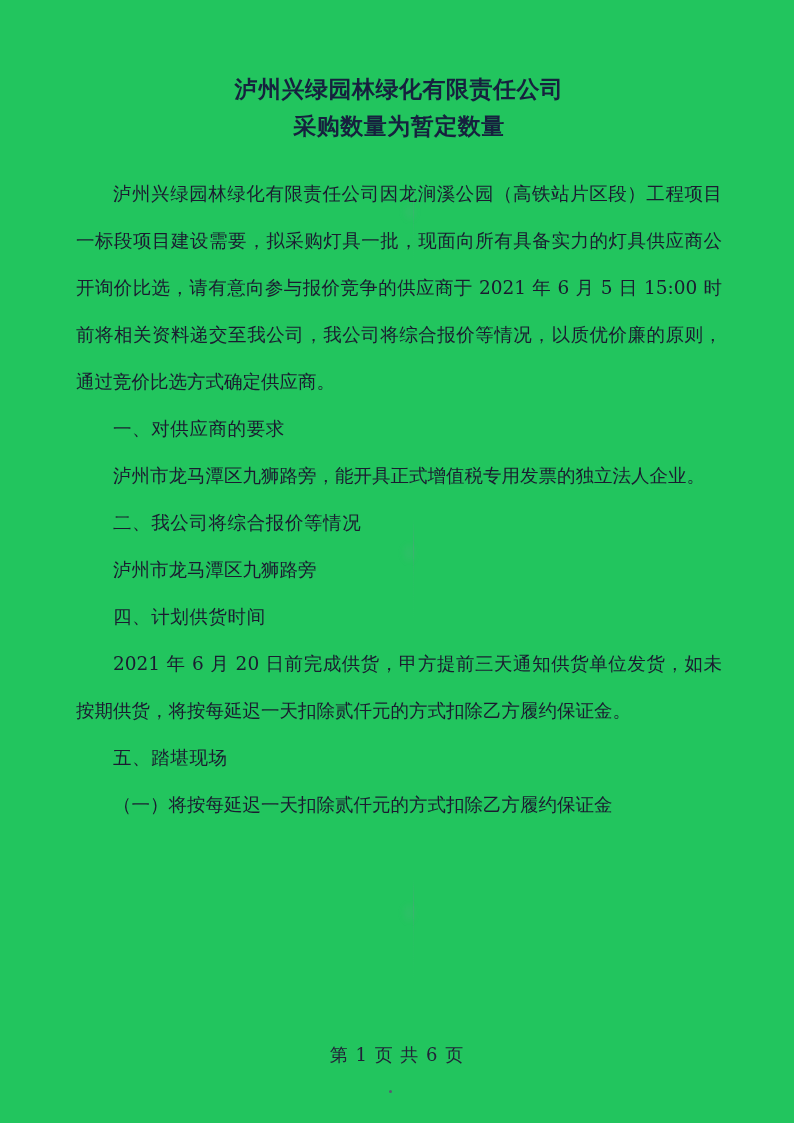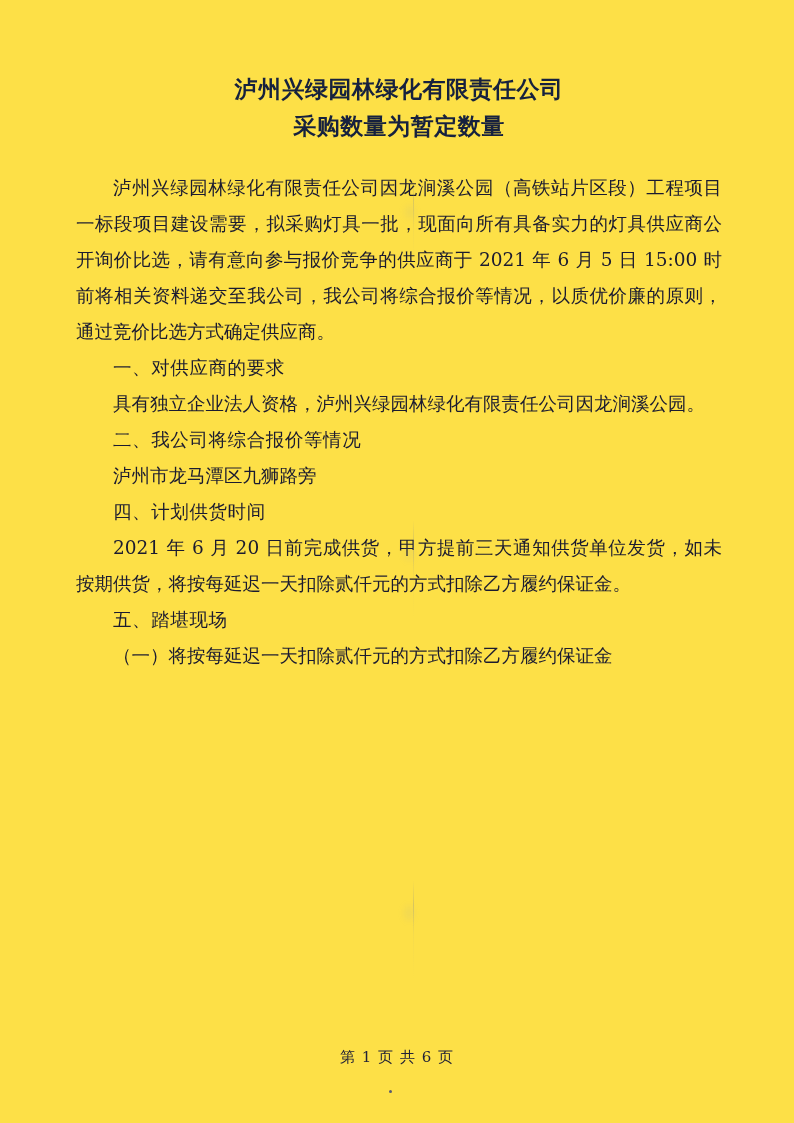--- a/index.html
+++ b/index.html
@@ -14,21 +14,21 @@
     color: #1a1a2e;
     position: relative;
     overflow: hidden;
   }
   .page {
     position: relative;
     width: 794px;
     height: 1123px;
     box-sizing: border-box;
     padding: 70px 72px 40px 76px;
-    background: #fde047;
+    background: #22c55e;
   }
   
   .fold-line {
     position: absolute;
     left: 413px;
     top: 0;
     width: 1px;
     height: 1123px;
     background: linear-gradient(to bottom,
       rgba(120,130,150,0.0) 0px,
@@ -65,21 +65,21 @@
   }
   .title-line {
     display: block;
     white-space: nowrap;
   }
   .title-line-2 {
     letter-spacing: -0.2px;
   }
   .body-text {
     font-size: 18.5px;
-    line-height: 36px;
+    line-height: 47px;
     text-align: justify;
     text-justify: inter-ideograph;
     color: #1b1b30;
   }
   p.para {
     margin: 0;
     text-indent: 2em;
   }
   p.heading {
     margin: 0;
@@ -90,21 +90,21 @@
   p.plain {
     margin: 0;
     text-indent: 2em;
   }
   .footer {
     position: absolute;
     left: 0;
     right: 0;
     bottom: 56px;
     text-align: center;
-    font-size: 15px;
+    font-size: 18px;
     color: #222238;
     letter-spacing: 1px;
   }
   .footer-dot {
     position: absolute;
     left: 389px;
     bottom: 30px;
     width: 3px;
     height: 3px;
     background: #5a5a70;
@@ -122,21 +122,21 @@
   <div class="scan-smudge" style="left:404px; top:905px; width:10px; height:16px;"></div>
 
   <div class="title-block">
     <span class="title-line">泸州兴绿园林绿化有限责任公司</span>
     <span class="title-line">采购数量为暂定数量</span>
   </div>
 
   <div class="body-text">
     <p class="para">泸州兴绿园林绿化有限责任公司因龙涧溪公园（高铁站片区段）工程项目一标段项目建设需要，拟采购灯具一批，现面向所有具备实力的灯具供应商公开询价比选，请有意向参与报价竞争的供应商于 2021 年 6 月 5 日 15:00 时前将相关资料递交至我公司，我公司将综合报价等情况，以质优价廉的原则，通过竞价比选方式确定供应商。</p>
     <p class="heading">一、对供应商的要求</p>
-    <p class="plain">具有独立企业法人资格，泸州兴绿园林绿化有限责任公司因龙涧溪公园。</p>
+    <p class="plain">泸州市龙马潭区九狮路旁，能开具正式增值税专用发票的独立法人企业。</p>
     <p class="heading">二、我公司将综合报价等情况</p>
     <p class="plain">泸州市龙马潭区九狮路旁</p>
     <p class="heading">四、计划供货时间</p>
     <p class="plain">2021 年 6 月 20 日前完成供货，甲方提前三天通知供货单位发货，如未按期供货，将按每延迟一天扣除贰仟元的方式扣除乙方履约保证金。</p>
     <p class="heading">五、踏堪现场</p>
     <p class="plain">（一）将按每延迟一天扣除贰仟元的方式扣除乙方履约保证金</p>
   </div>
 
   <div class="footer">第 1 页 共 6 页</div>
   <div class="footer-dot"></div>

